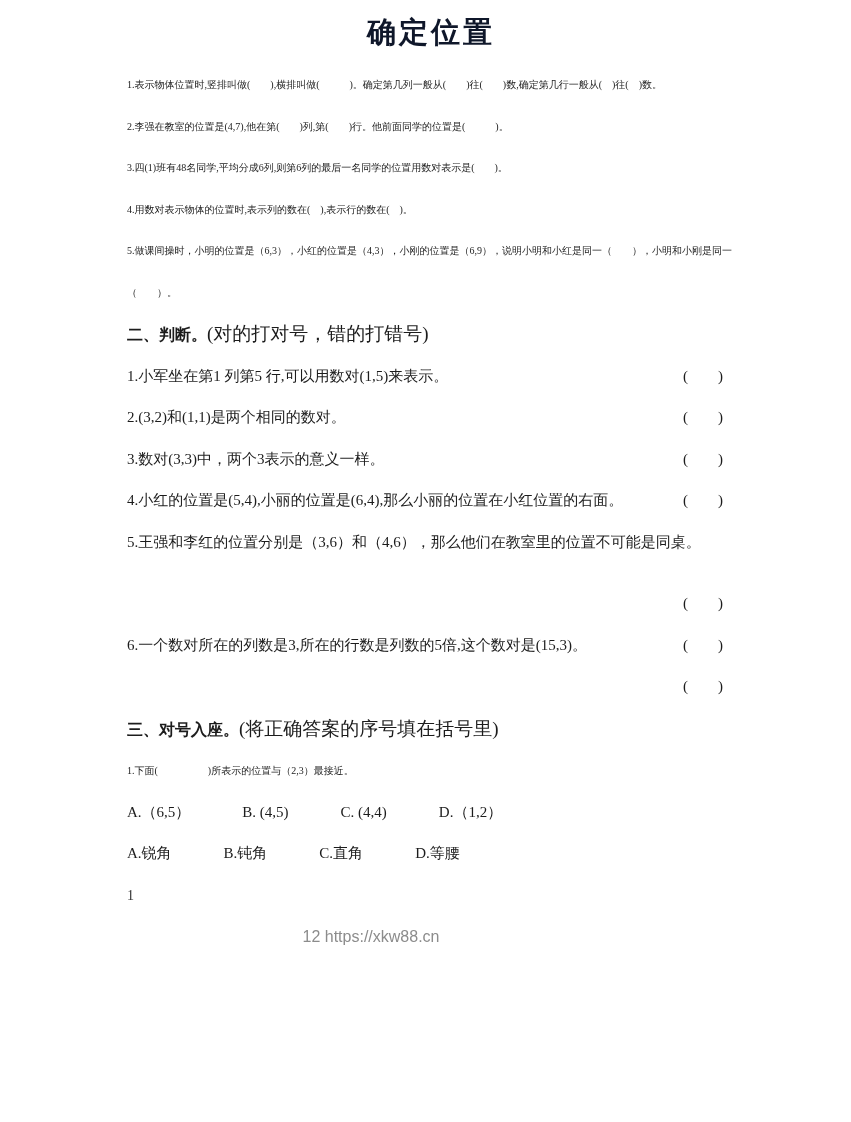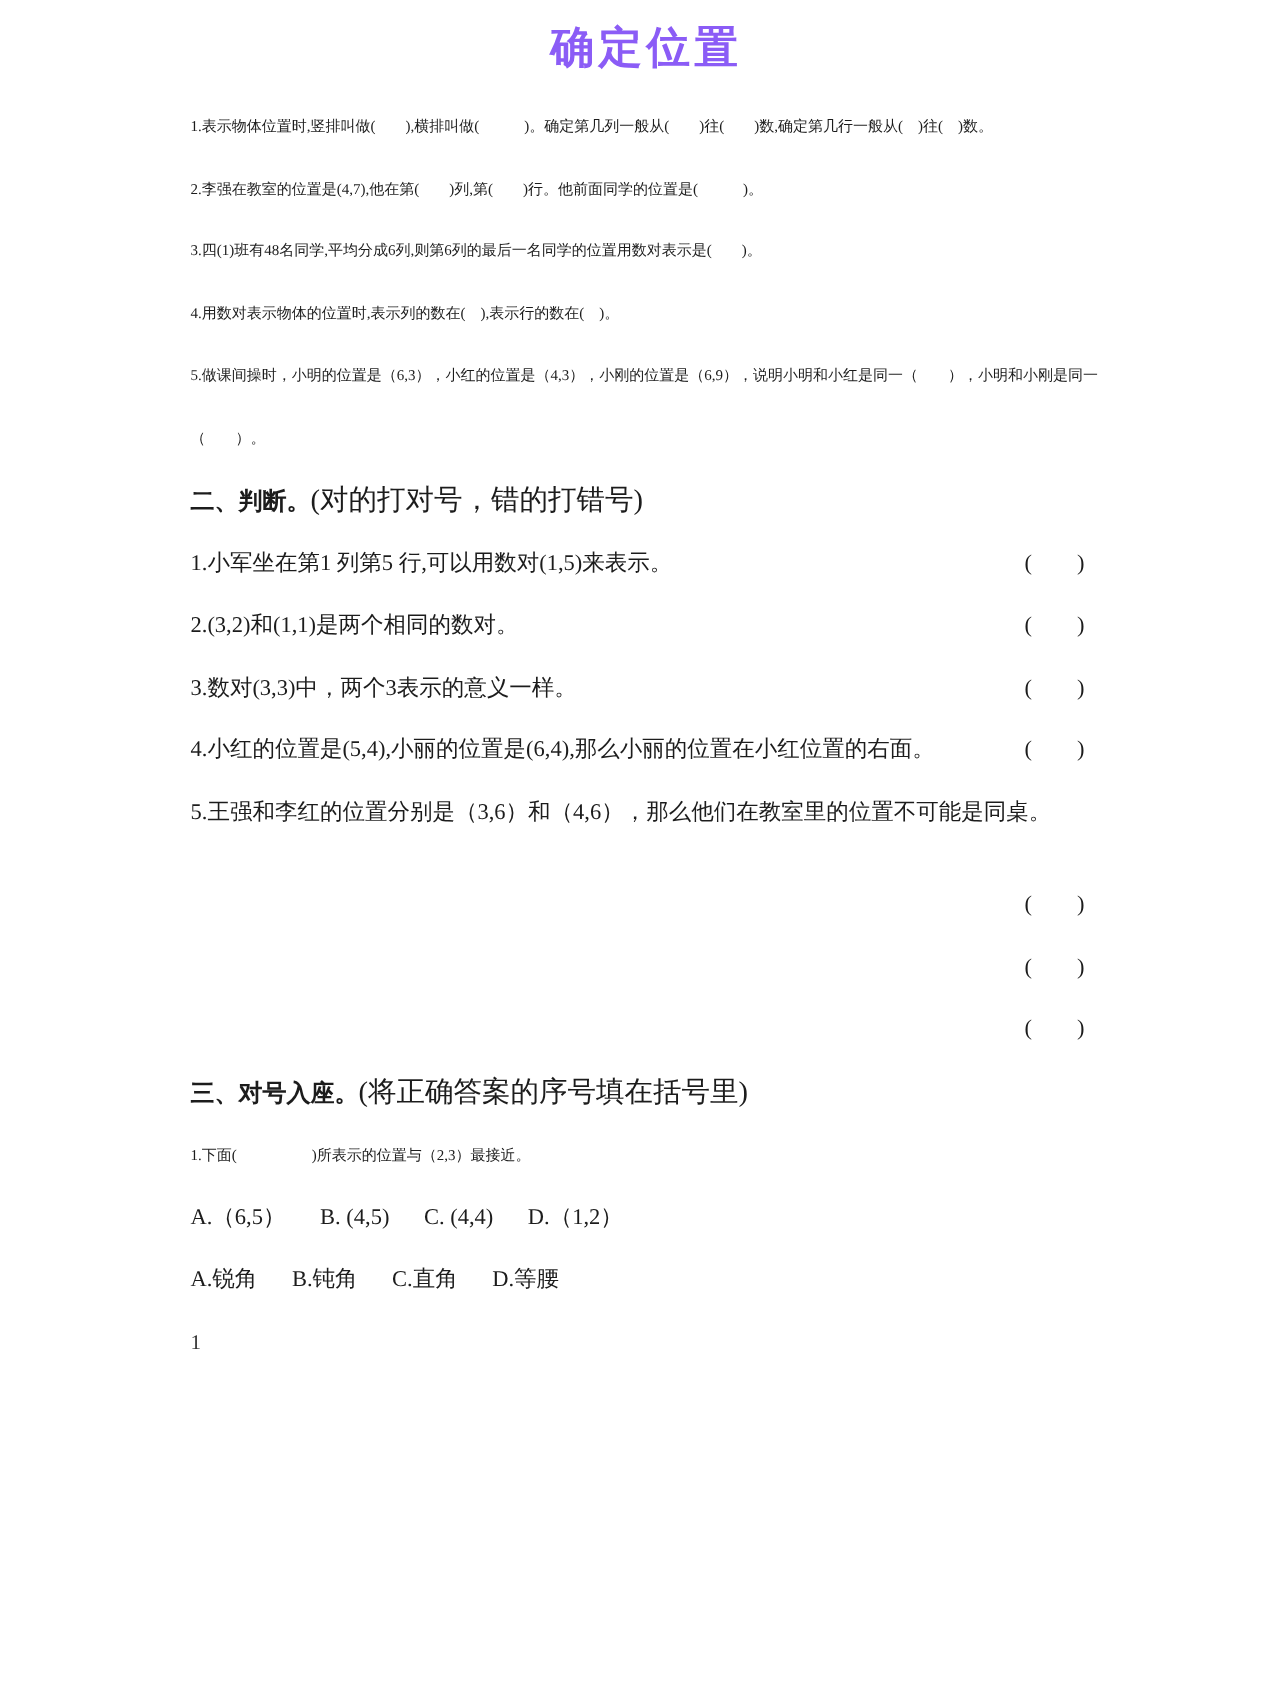--- a/index.html
+++ b/index.html
@@ -11,21 +11,21 @@
     overflow: hidden;
   }
   .page { padding: 8px 116px 0 127px; width: 608px; }
   .doc-title {
     text-align: center;
     font-size: 29px;
     font-weight: bold;
     line-height: 48px;
     margin-bottom: 8px;
     letter-spacing: 3px;
-    color: #8b5cf6;
+    color: #0f172a;
   }
   .line {
     font-size: 15px;
     line-height: 41.5px;
     white-space: normal;
   }
   .sec-heading { font-weight: bold; font-size: 16px; }
   .sec-heading .note { font-weight: normal; font-size: 19px; }
   .q { font-size: 10px; line-height: 41.5px; }
   .judge-item {
@@ -34,21 +34,21 @@
     justify-content: space-between;
     align-items: flex-end;
     font-size: 15px;
     line-height: 41.5px;
     gap: 20px;
   }
   .judge-text { white-space: normal; }
   .judge-bracket { margin-left: auto; padding-right: 12px; white-space: pre; }
   .options-row {
     display: flex;
-    gap: 23px;
+    gap: 52px;
     font-size: 15px;
     line-height: 41.5px;
   }
   .page-number { font-size: 14px; line-height: 41.5px; color: #333; }
   .doc-footer {
     text-align: center;
     padding-right: 120px;
     font-family: "Liberation Sans", "DejaVu Sans", sans-serif;
     font-size: 16px;
     line-height: 41.5px;
@@ -84,20 +84,21 @@
   </div>
   <div class="judge-item">
     <span class="judge-text">4.小红的位置是(5,4),小丽的位置是(6,4),那么小丽的位置在小红位置的右面。</span>
     <span class="judge-bracket">(　　)</span>
   </div>
   <div class="judge-item">
     <span class="judge-text">5.王强和李红的位置分别是（3,6）和（4,6），那么他们在教室里的位置不可能是同桌。</span>
     <span class="judge-bracket">(　　)</span>
   </div>
   <div class="judge-item">
+    <span class="judge-text">6.一个数对所在的列数是3,所在的行数是列数的5倍,这个数对是(15,3)。</span>
     <span class="judge-bracket">(　　)</span>
   </div>
   <div class="judge-item">
     <span class="judge-bracket">(　　)</span>
   </div>
 
   <div class="line sec-heading"><span>三、对号入座。</span><span class="note">(将正确答案的序号填在括号里)</span></div>
 
   <div class="q">1.下面(　　　　　)所表示的位置与（2,3）最接近。</div>
   <div class="options-row">
@@ -108,14 +109,15 @@
   </div>
 
   <div class="options-row">
     <span>A.锐角</span>
     <span>B.钝角</span>
     <span>C.直角</span>
     <span>D.等腰</span>
   </div>
 
   <div class="page-number">1</div>
+  <div class="doc-footer">12 https://xkw88.cn</div>
 
 </div>
 
 </body></html>

